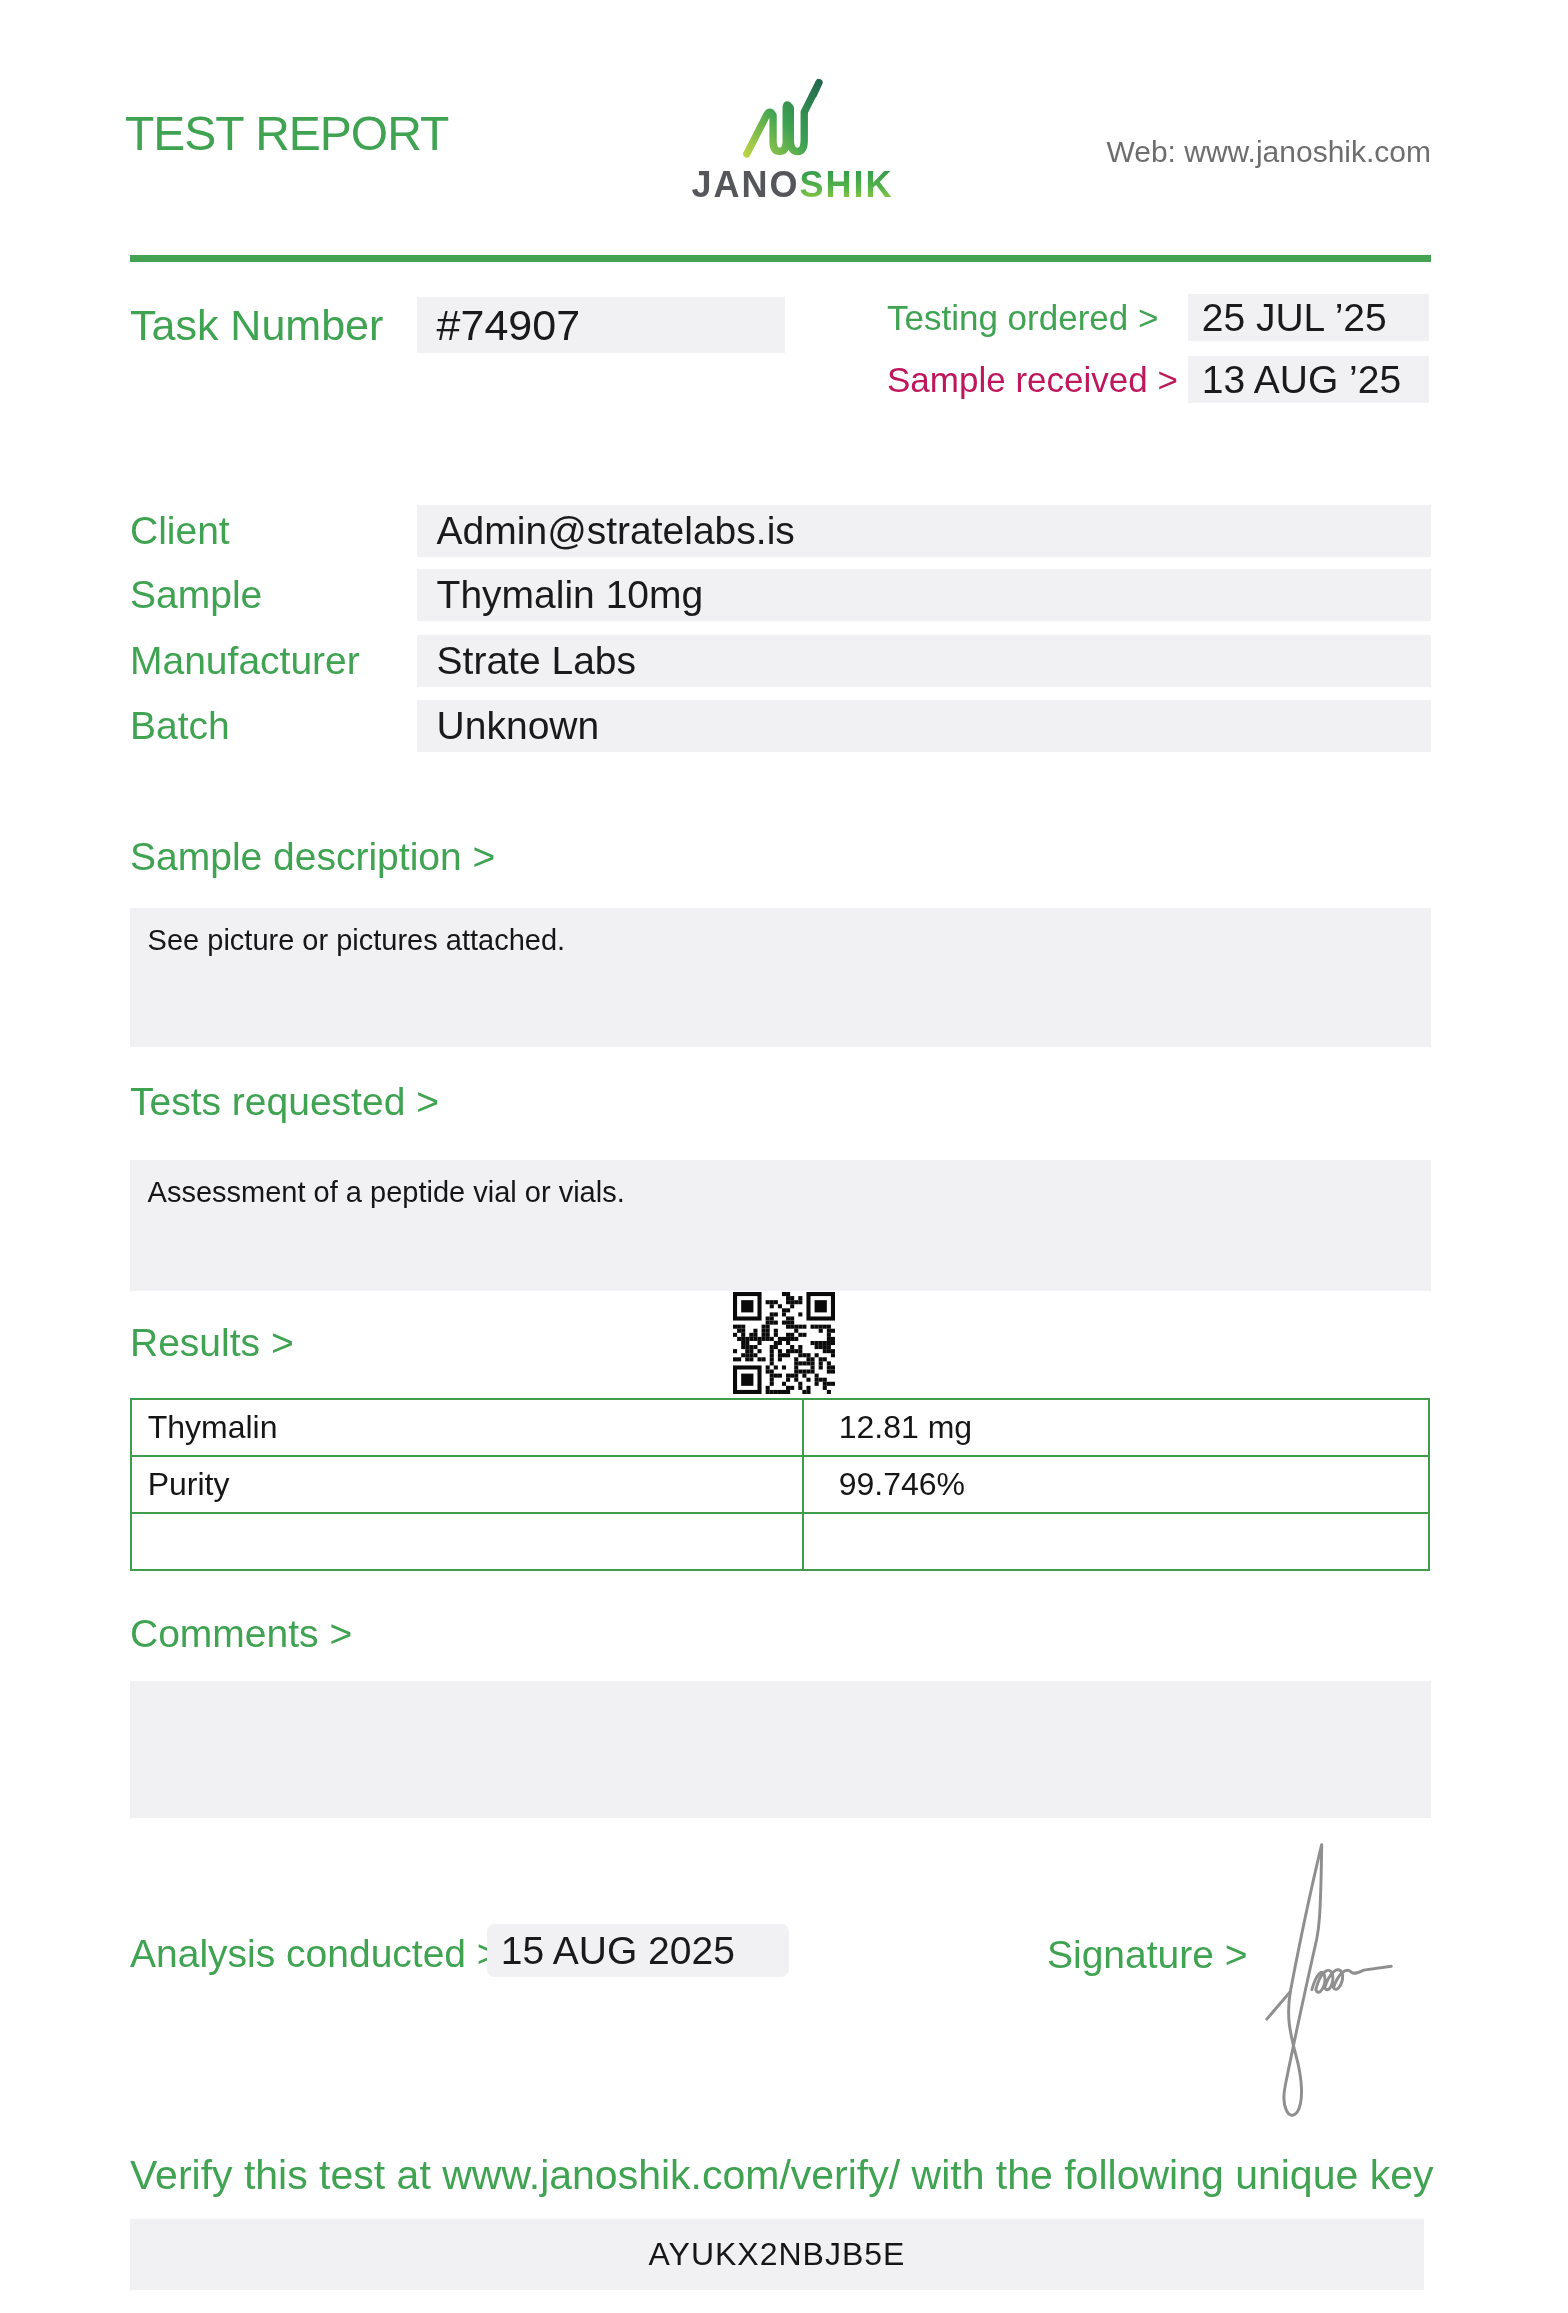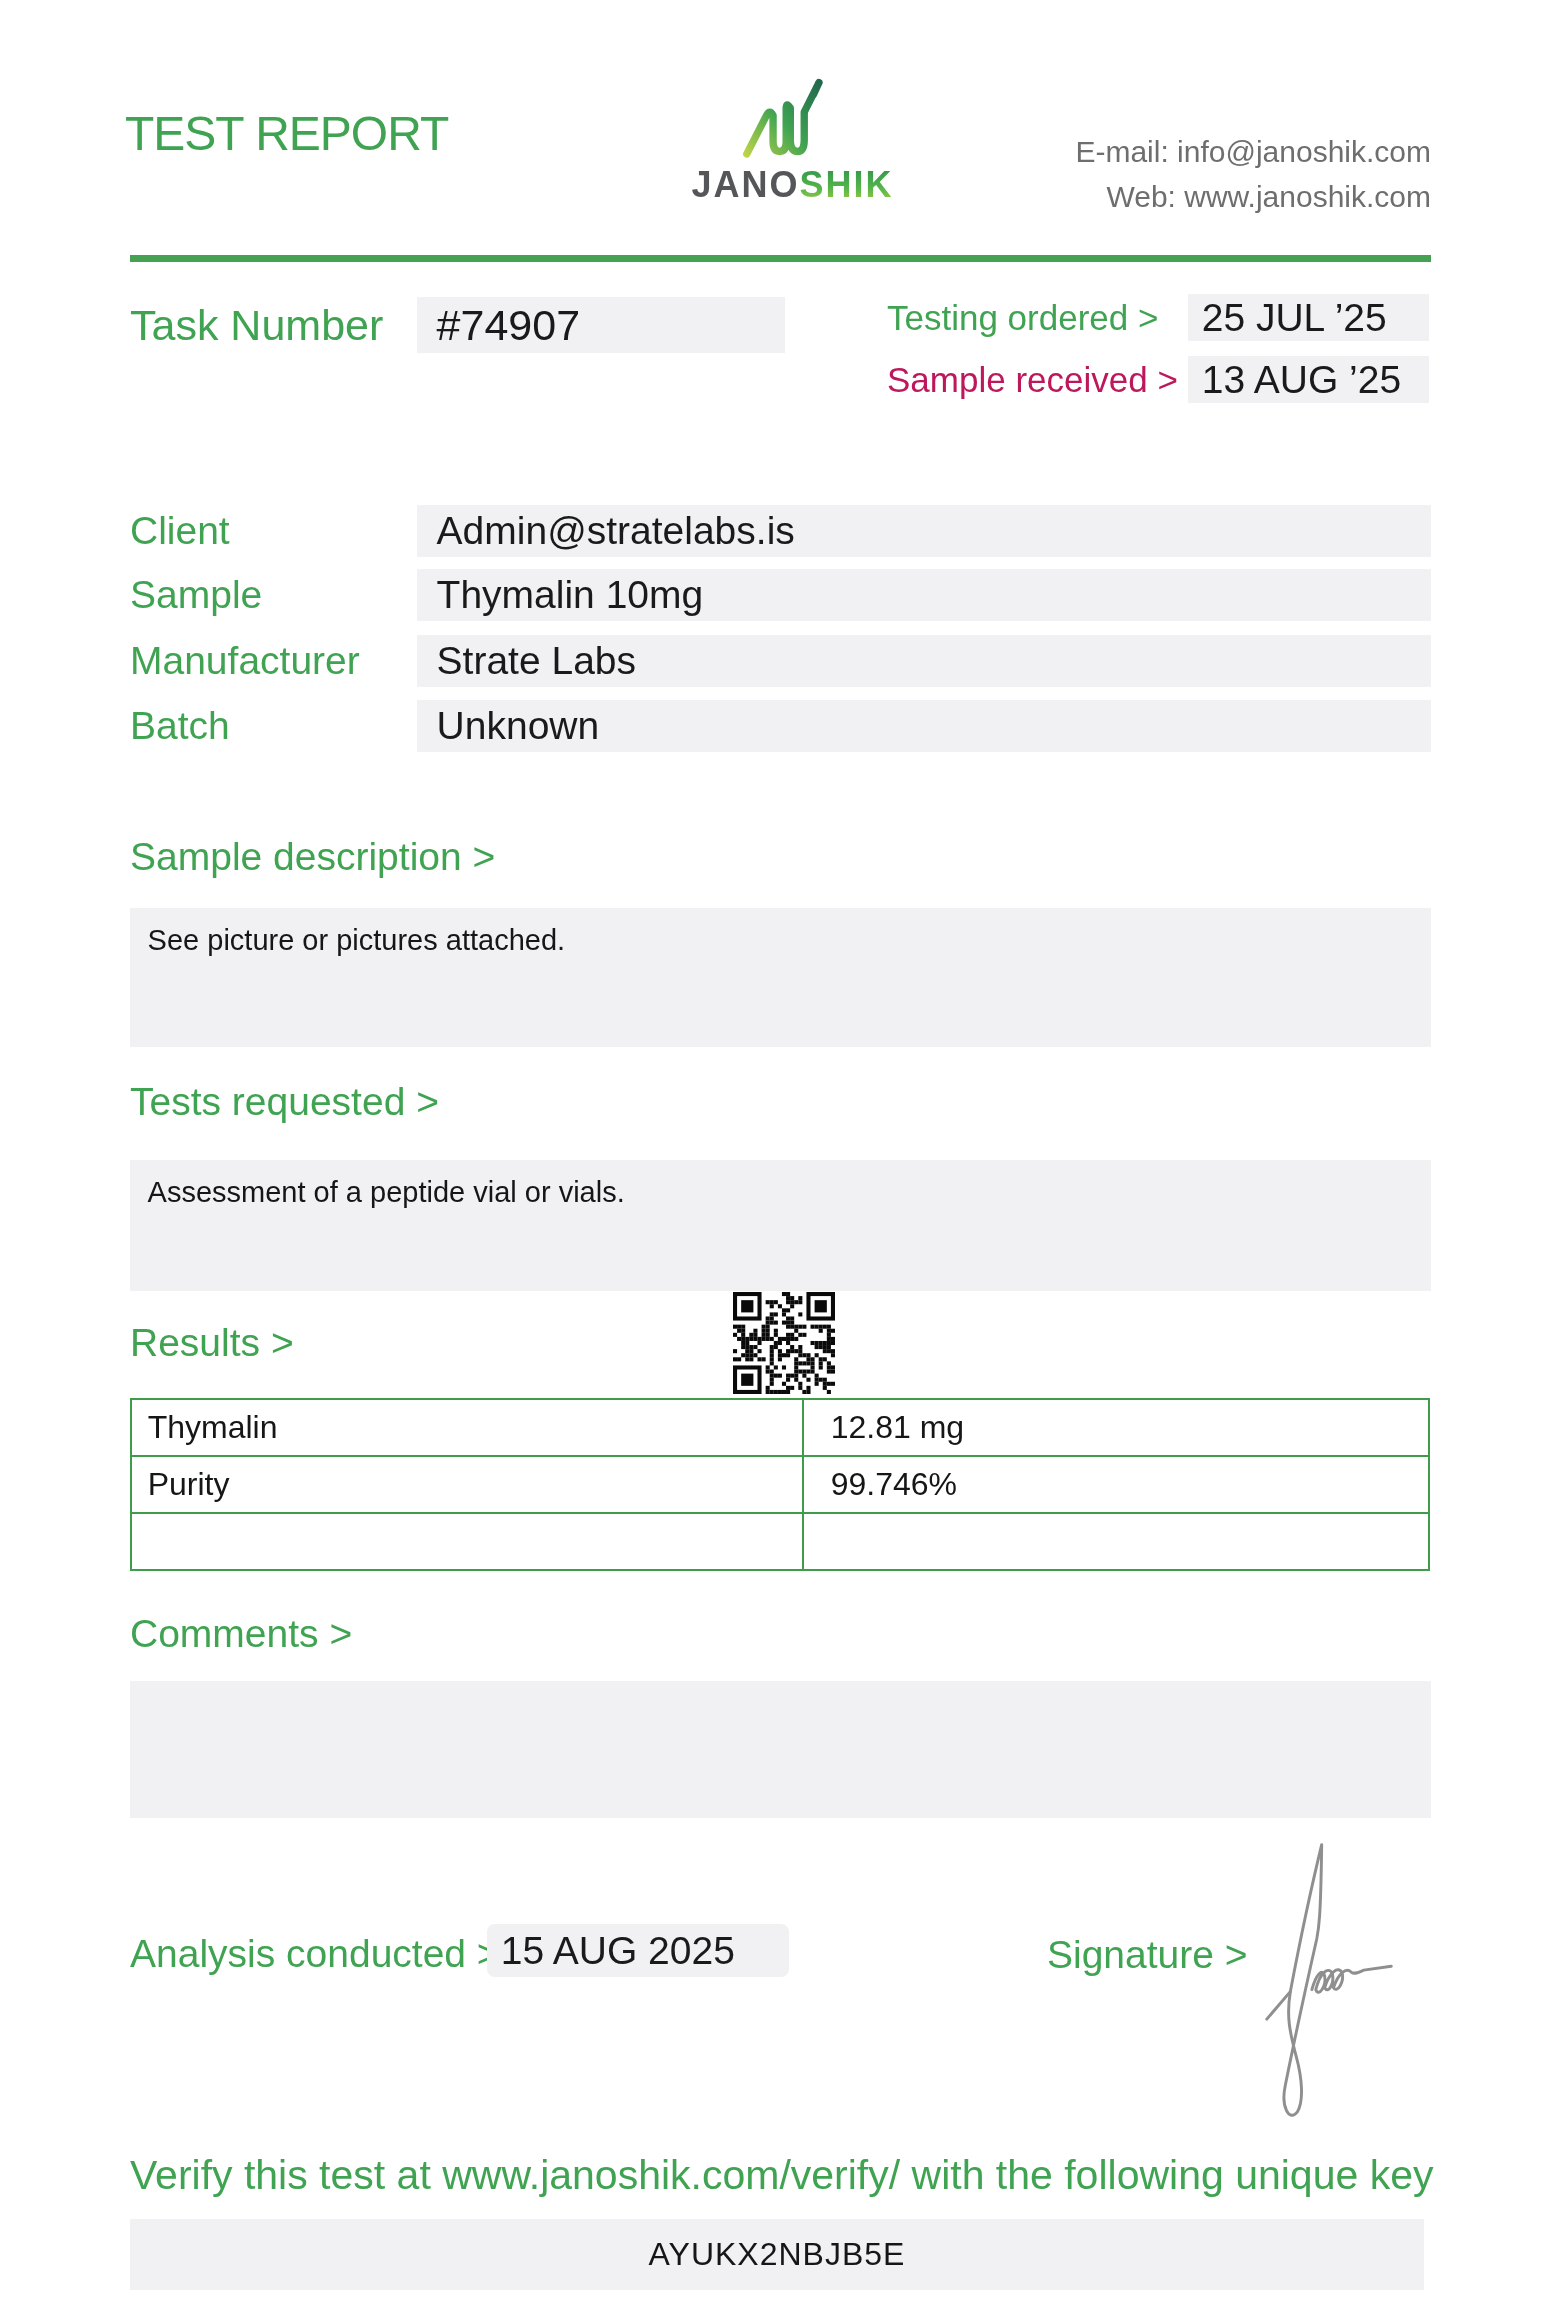--- a/index.html
+++ b/index.html
@@ -32,21 +32,21 @@
   .info-box{left:417px;width:1014px;height:52px;background:#f1f1f4;}
   .info-box span{display:block;padding-left:19.6px;line-height:52px;font-size:39px;}
   
   .sec-heading{left:130px;font-size:39px;color:#3fa352;}
   .sec-box{left:130px;width:1301px;background:#f1f1f4;}
   .sec-box .body{display:block;padding:15.7px 0 0 17.6px;font-size:29px;color:#161616;}
   
   .results-table{left:130px;top:1398px;width:1300px;border-collapse:collapse;table-layout:fixed;}
   .results-table td{border:2.9px solid #3e9c4a;height:53px;font-size:32px;color:#161616;}
   .results-table td.c1{width:653px;padding-left:15.7px;}
-  .results-table td.c2{padding-left:27px;margin-top:36px;}
+  .results-table td.c2{padding-left:35px;margin-top:36px;}
   .qr{left:733px;top:1292px;}
   
   .analysis-label{left:130px;top:1927px;height:53px;line-height:53px;font-size:39px;color:#3fa352;}
   .analysis-box{left:487px;top:1924px;width:302px;height:53px;background:#f1f1f4;border-radius:8px;}
   .analysis-box span{display:block;padding-left:13.7px;line-height:53px;font-size:39px;}
   .signature-label{left:1047px;top:1933px;font-size:39px;color:#3fa352;}
   .signature-svg{left:1257px;top:1823px;}
   .verify-line{left:130px;top:2152px;width:1313px;font-size:41px;color:#3fa352;white-space:nowrap;}
   .verify-key-box{left:130px;top:2219px;width:1294px;height:71px;background:#f1f1f4;text-align:center;}
   .verify-key-box span{display:inline-block;line-height:71px;font-size:32px;letter-spacing:1px;color:#161616;}
@@ -68,21 +68,20 @@
         </linearGradient>
       </defs>
       <path fill="none" stroke="url(#markgrad)" stroke-width="9" stroke-linecap="round" stroke-linejoin="round" d="M6 95 L30 48 Q34 40 38 48 L38 80 Q38 92 46 92 Q54 92 54 80 L54 40 Q54 31 59 39 L59 78 Q59 92 68 92 Q76 92 76 78 L76 44 L94 8 L87 23"></path>
     </svg>
     <div class="logo-word">
       <span class="logo-gray">JANO</span><span class="logo-green">SHIK</span>
     </div>
   </div>
 
   <div class="abs contact">
-    <div>E-mail: info@janoshik.com</div>
     <div>Web: www.janoshik.com</div>
   </div>
 
   <div class="abs rule"></div>
 
   <div class="abs task-label">Task Number</div>
   <div class="abs task-box">
     <span>#74907</span>
   </div>
 

